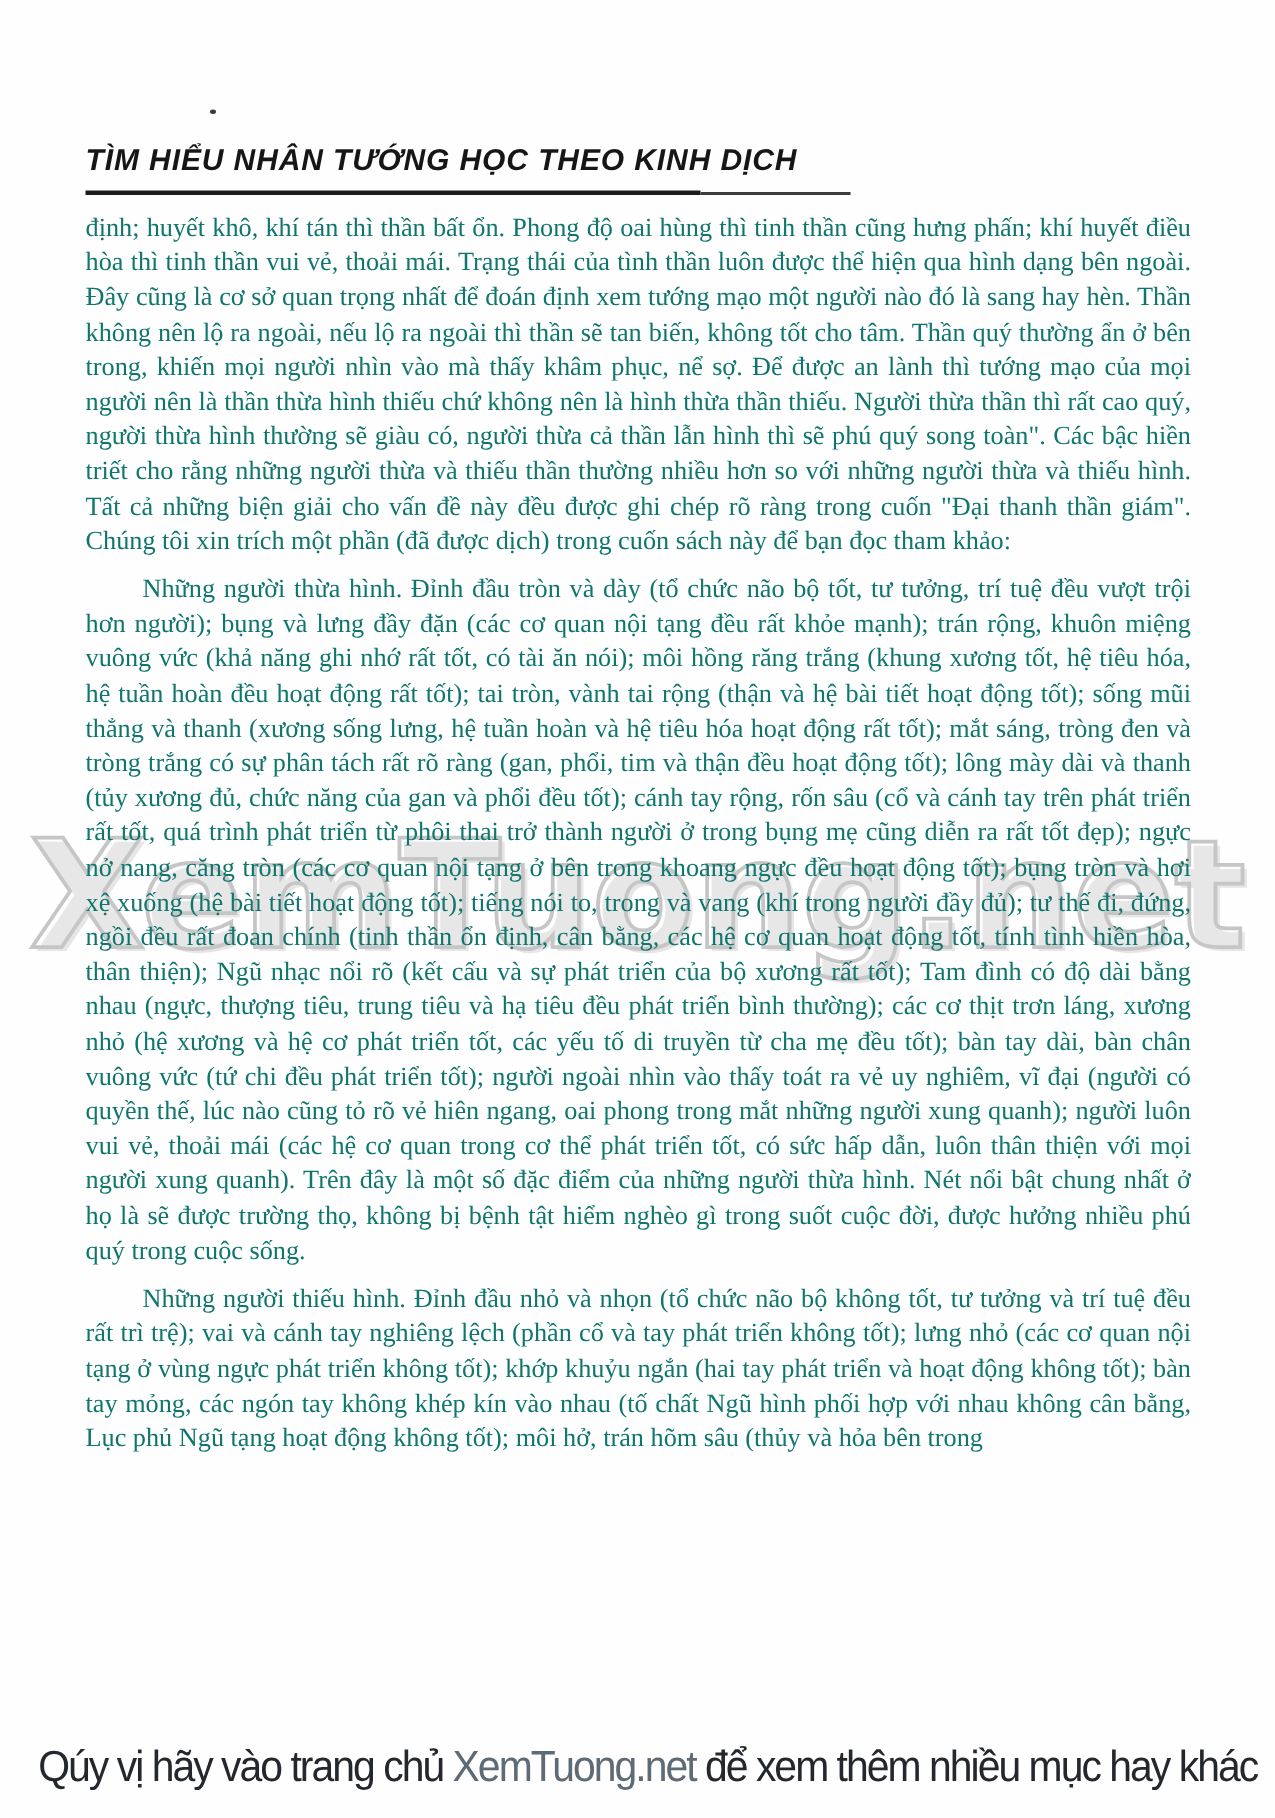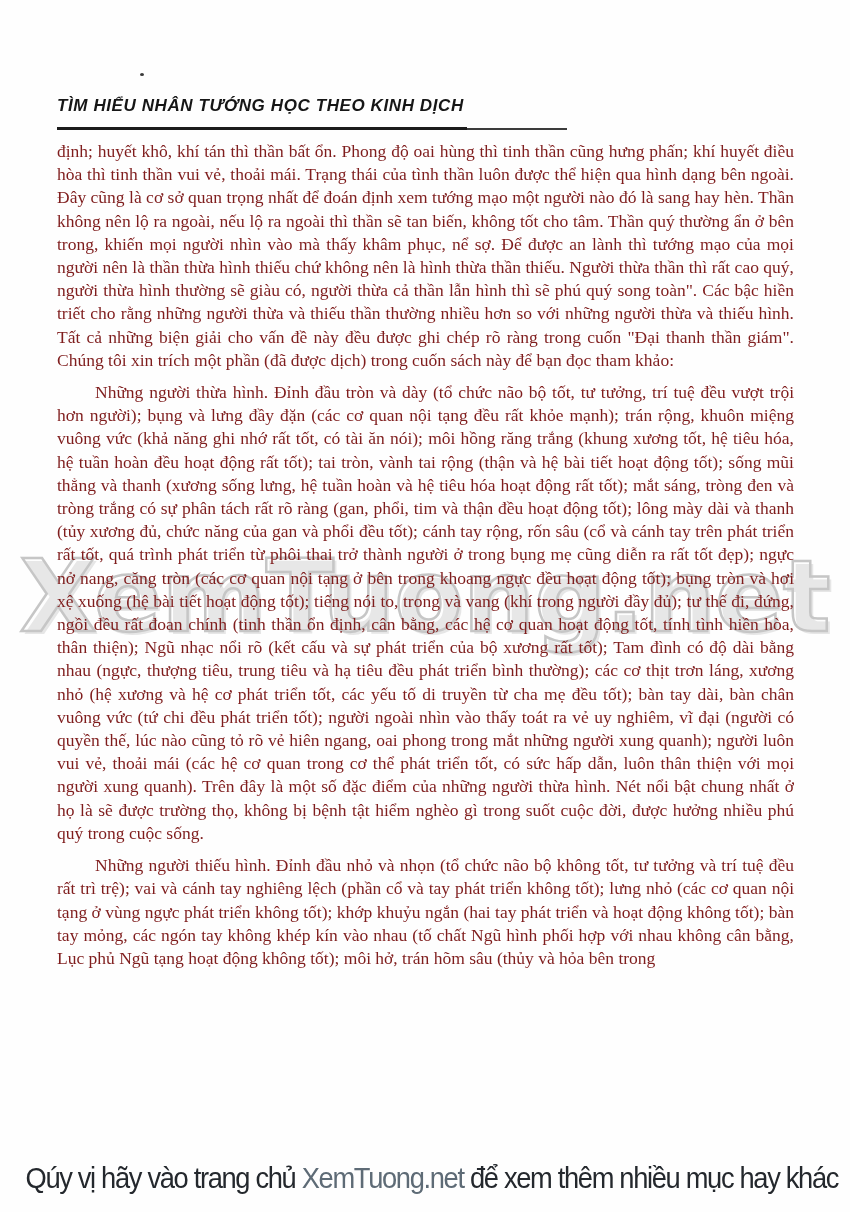--- a/index.html
+++ b/index.html
@@ -26,21 +26,21 @@
     border-radius: 50%;
   }
   .page-title {
     position: absolute;
     left: 57px;
     top: 96px;
     width: 480px;
     font-family: "Liberation Sans", sans-serif;
     font-style: italic;
     font-weight: bold;
-    font-size: 17px;
+    font-size: 20px;
     letter-spacing: 0.6px;
     color: #161616;
     white-space: nowrap;
   }
   .title-underline {
     position: absolute;
     left: 57px;
     top: 127px;
     width: 410px;
     height: 3px;
@@ -74,21 +74,21 @@
   .body-text {
     position: absolute;
     left: 57px;
     top: 140px;
     width: 737px;
     height: 1018px;
     overflow: hidden;
     z-index: 1;
     font-size: 17.5px;
     line-height: 23.2px;
-    color: #7f1d1d;
+    color: #0f766e;
     text-align: justify;
   }
   .body-text p {
     margin: 0 0 9px 0;
   }
   .body-text p.indent {
     text-indent: 38px;
   }
   .body-text .lead {
     font-weight: normal;

